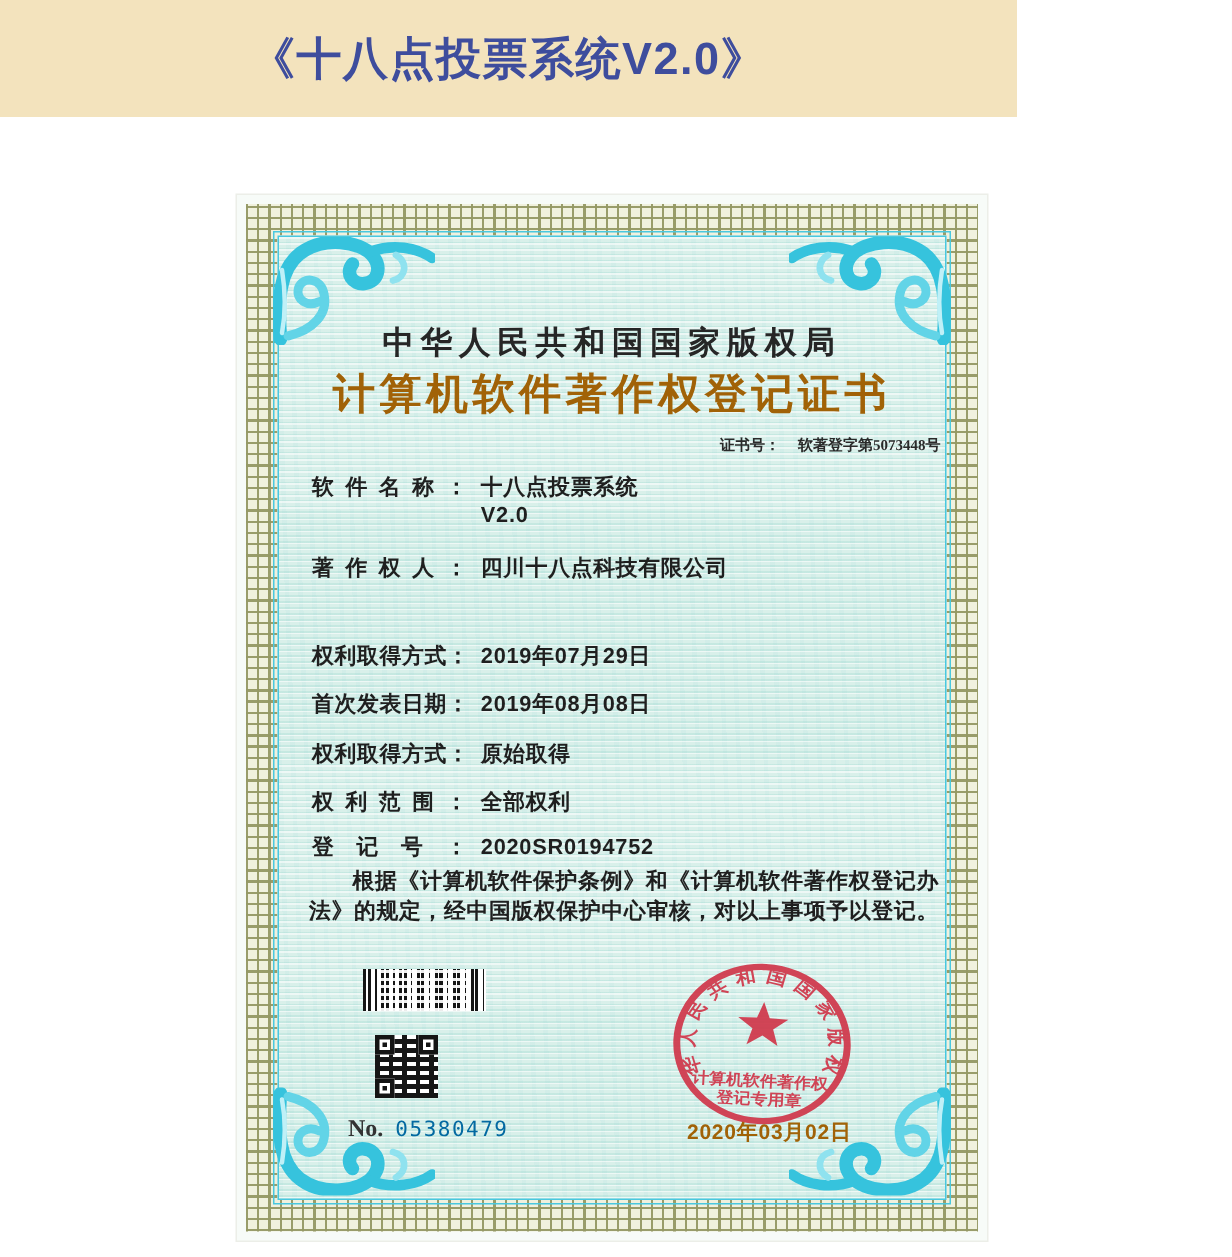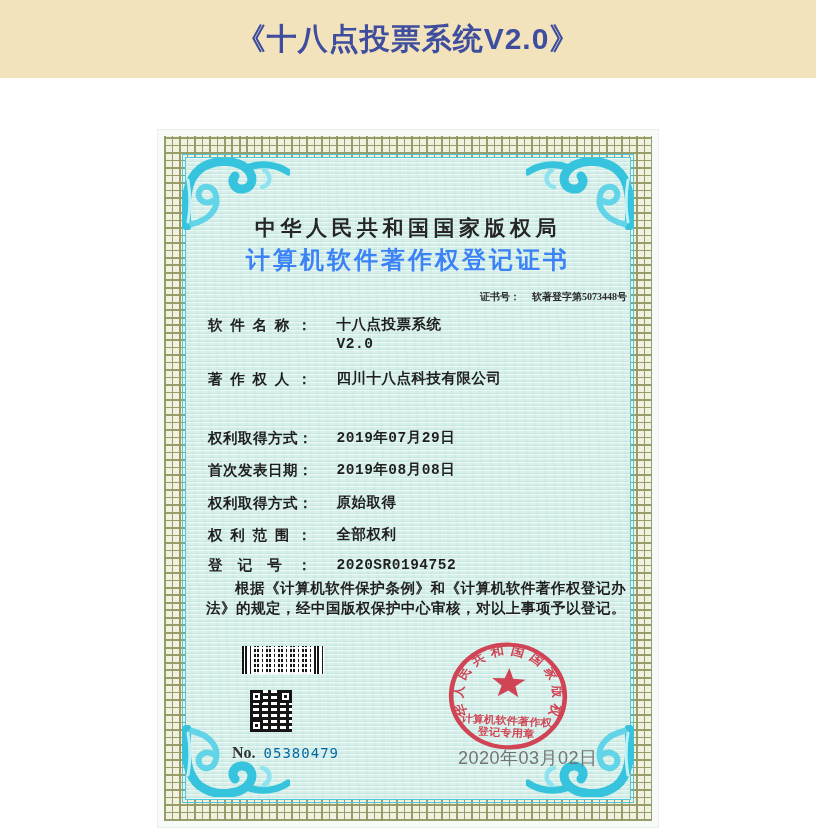--- a/index.html
+++ b/index.html
@@ -1,21 +1,21 @@
 <!DOCTYPE html>
 <html><head>
 <meta charset="utf-8">
 <style>
   * { margin:0; padding:0; box-sizing:border-box; }
   html,body { width:821px; height:838px; background:#ffffff; overflow:hidden;
               font-family:"Liberation Sans", sans-serif; }
   .page { position:relative; width:821px; height:838px; background:#fff; }
 
   
-  .banner { position:absolute; left:0; top:0; width:816px; height:78px;
+  .banner { position:absolute; left:0; top:0; width:678px; height:78px;
             background:#f3e3bd; display:flex; align-items:center; justify-content:center; }
   .banner-title { color:#3e4d9d; font-size:30px; font-weight:700; letter-spacing:1px; }
 
   
   .certificate { position:absolute; left:158px; top:130px; width:500px; height:697px;
                  background:#f7fbf8; box-shadow:0 0 0 1px #eceee8; }
 
   
   .meander { position:absolute; inset:6px;
              background-color:#f0f1de;
@@ -52,32 +52,32 @@
                display:flex; align-items:flex-end; justify-content:center; }
   .watermark .wm-text { font-size:9px; letter-spacing:2px; color:rgba(120,152,145,.55);
                font-weight:700; padding-bottom:4px; }
 
   
   .authority { position:absolute; left:0; top:84px; width:100%; text-align:center;
                font-family:"Liberation Serif", serif; font-weight:700;
                font-size:21px; letter-spacing:4.5px; color:#262626; }
   .cert-title { position:absolute; left:0; top:114px; width:100%; text-align:center;
                font-family:Liberation Mono, monospace; font-weight:700;
-               font-size:24px; letter-spacing:3px; color:#3b82f6; }
+               font-size:28px; letter-spacing:3px; color:#a16207; }
   .certno { position:absolute; top:160px; right:31px;
             font-family:"Liberation Serif", serif; font-weight:700;
             font-size:10px; color:#2a2a2a; }
   .certno .cn-label { margin-right:12px; }
 
   
   .row { position:absolute; left:50px; font-weight:700; font-size:14.5px; line-height:19px;
          color:#1f1f1f; letter-spacing:.5px; white-space:nowrap; }
   .row .lbl { display:inline-block; width:104px; text-align:justify; text-align-last:justify;
               vertical-align:top; }
-  .row .val { display:inline-block; margin-left:20px; vertical-align:top; white-space:normal;font-family:Liberation Mono, monospace; }
+  .row .val { display:inline-block; margin-left:4px; vertical-align:top; white-space:normal; }
 
   .statement { position:absolute; left:48px; top:448px; width:420px;
                font-weight:700; font-size:14.5px; line-height:20px; letter-spacing:.5px;
                color:#1f1f1f; text-indent:2em; text-align:justify; }
 
   
   .barcode { position:absolute; left:84px; top:516px; width:82px; height:28px;
              background:
                repeating-linear-gradient(0deg, rgba(255,255,255,.92) 0 2px, transparent 2px 5px) 12px 0/58px 100% no-repeat,
                repeating-linear-gradient(90deg,#151515 0 2px,#fff 2px 3px,#151515 3px 5px,#fff 5px 8px,#151515 8px 9px,#fff 9px 12px); }
@@ -93,22 +93,22 @@
   .serial { position:absolute; left:74px; top:614px; font-family:"Liberation Serif", serif;
             font-size:16px; color:#333; font-weight:700; }
   .serial .sn-number { font-family:"DejaVu Sans Mono", monospace; font-size:14px;
             color:#0369a1; letter-spacing:1px; margin-left:8px; font-weight:400; }
 
   
   .seal { position:absolute; left:288px; top:510px; width:124px; height:112px;
           transform:rotate(3deg); opacity:.93; }
   .seal svg { width:124px; height:112px; display:block; }
 
-  .issue-date { position:absolute; left:300px; top:616px; font-weight:400;
-                font-size:18px; color:#737373; letter-spacing:.5px; }
+  .issue-date { position:absolute; left:300px; top:616px; font-weight:700;
+                font-size:14px; color:#a16207; letter-spacing:.5px; }
 </style>
 </head>
 <body>
 
 <div class="page">
 
   <header class="banner">
     <div class="banner-title">《十八点投票系统V2.0》</div>
   </header>
 

